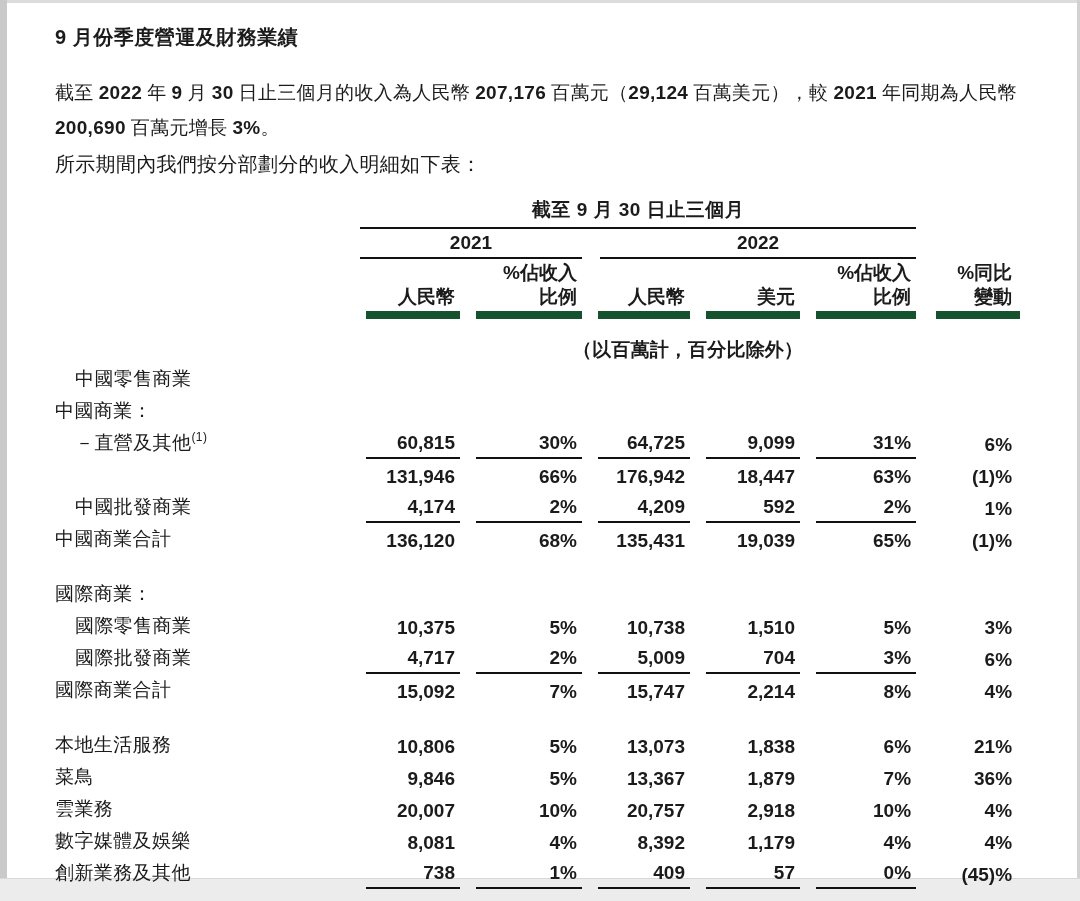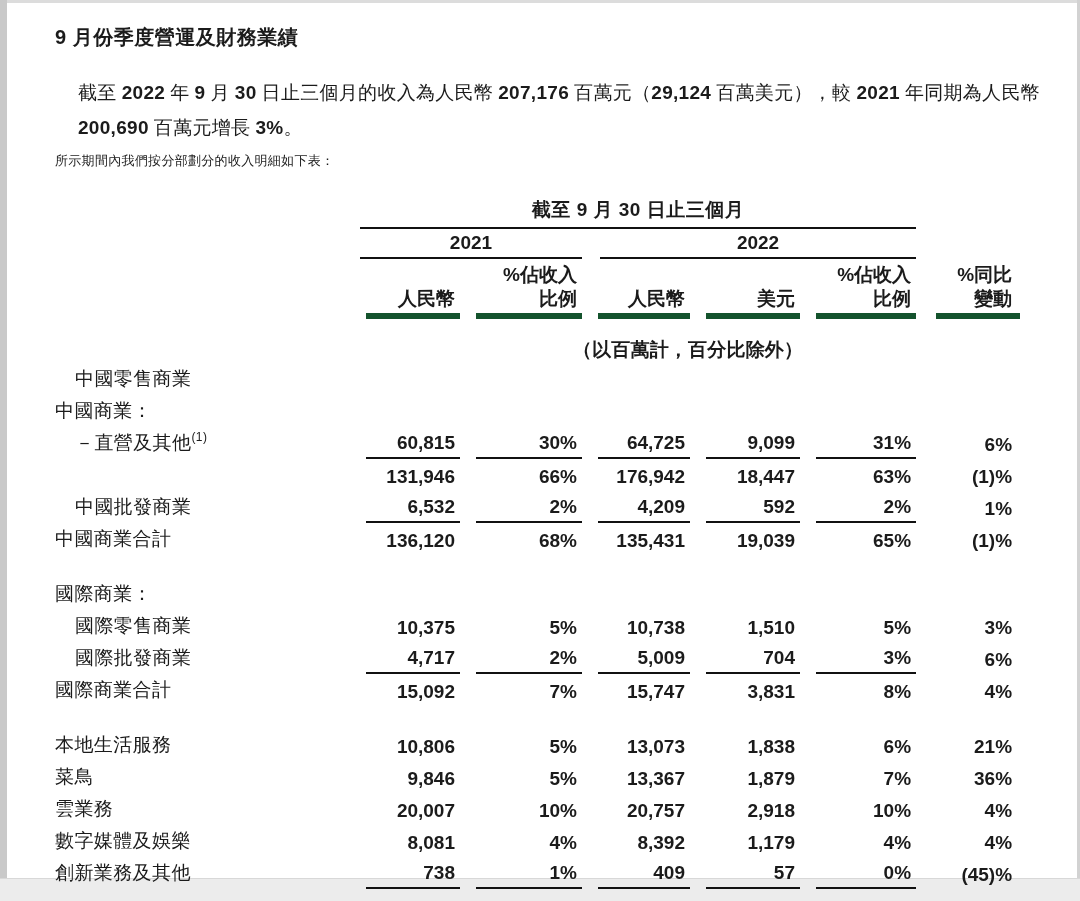--- a/index.html
+++ b/index.html
@@ -16,24 +16,24 @@
   .edge-bottom{left:0;top:878px;width:1080px;height:23px;background:#ececec;border-top:1px solid #d8d8d8;}
 
   .num,.sans{font-family:"Liberation Sans","DejaVu Sans",sans-serif;font-weight:700;}
 
   .title{
     position:absolute;left:55px;top:11px;font-size:20px;font-weight:700;
     font-family:"Liberation Sans","DejaVu Sans",sans-serif;letter-spacing:.5px;
   }
   .para{
     position:absolute;left:55px;top:56px;width:978px;
-    font-size:19px;line-height:35px;letter-spacing:.3px;margin-left:23px;
+    font-size:19px;line-height:35px;letter-spacing:.3px;
   }
   .lead{
-    position:absolute;left:55px;top:139px;font-size:13px;letter-spacing:.3px;
+    position:absolute;left:55px;top:131px;font-size:20px;letter-spacing:.3px;
   }
 
   .tablewrap{position:absolute;left:55px;top:190px;}
   table{border-collapse:collapse;table-layout:fixed;width:965px;font-size:19px;}
   col.c-lbl{width:305px;} col.c1{width:100px;} col.c2{width:122px;}
   col.c3{width:108px;} col.c4{width:110px;} col.c5{width:116px;} col.c6{width:104px;}
   td{padding:0;vertical-align:bottom;}
 
   
   tr.period td{height:33px;}
@@ -42,21 +42,21 @@
     padding-bottom:4px;letter-spacing:.5px;}
   tr.years td{height:30px;}
   .ygrp{border-bottom:2px solid #111;text-align:center;font-weight:700;
     font-family:"Liberation Sans","DejaVu Sans",sans-serif;padding-bottom:3px;}
   .ygrp.g22{margin-left:18px;}
   tr.years td .ygrp{display:block;}
   tr.colheads td{height:57px;}
   tr.colheads .cw{
     text-align:center;white-space:pre-line;line-height:23px;font-weight:700;
     font-family:"Liberation Sans","DejaVu Sans",sans-serif;
-    border-bottom:6px solid #14532d;padding-bottom:5px;
+    border-bottom:8px solid #14532d;padding-bottom:5px;
   }
   tr.note td{height:26px;}
   .unitnote{text-align:center;font-weight:700;font-size:19px;padding-top:18px;
     font-family:Liberation Mono, monospace;letter-spacing:.2px;}
 
   
   tr.data td,tr.section td,tr.total td{height:29px;}
   tr.spacer td{height:23px;}
   td.lbl{font-size:19px;letter-spacing:.4px;padding-bottom:3px;}
   td.lbl.ind1{padding-left:20px;}
@@ -225,21 +225,21 @@
           <td class="val c5">
             <div class="cw">63%</div>
           </td>
           <td class="val c6">
             <div class="cw">(1)%</div>
           </td>
         </tr>
         <tr class="data">
           <td class="lbl ind1">中國批發商業</td>
           <td class="val c1">
-            <div class="cw u">6,532</div>
+            <div class="cw u">4,174</div>
           </td>
           <td class="val c2">
             <div class="cw u">2%</div>
           </td>
           <td class="val c3">
             <div class="cw u">4,209</div>
           </td>
           <td class="val c4">
             <div class="cw u">592</div>
           </td>
@@ -342,21 +342,21 @@
           <td class="val c1">
             <div class="cw">15,092</div>
           </td>
           <td class="val c2">
             <div class="cw">7%</div>
           </td>
           <td class="val c3">
             <div class="cw">15,747</div>
           </td>
           <td class="val c4">
-            <div class="cw">3,831</div>
+            <div class="cw">2,214</div>
           </td>
           <td class="val c5">
             <div class="cw">8%</div>
           </td>
           <td class="val c6">
             <div class="cw">4%</div>
           </td>
         </tr>
         <tr class="spacer">
           <td colspan="7"></td>

